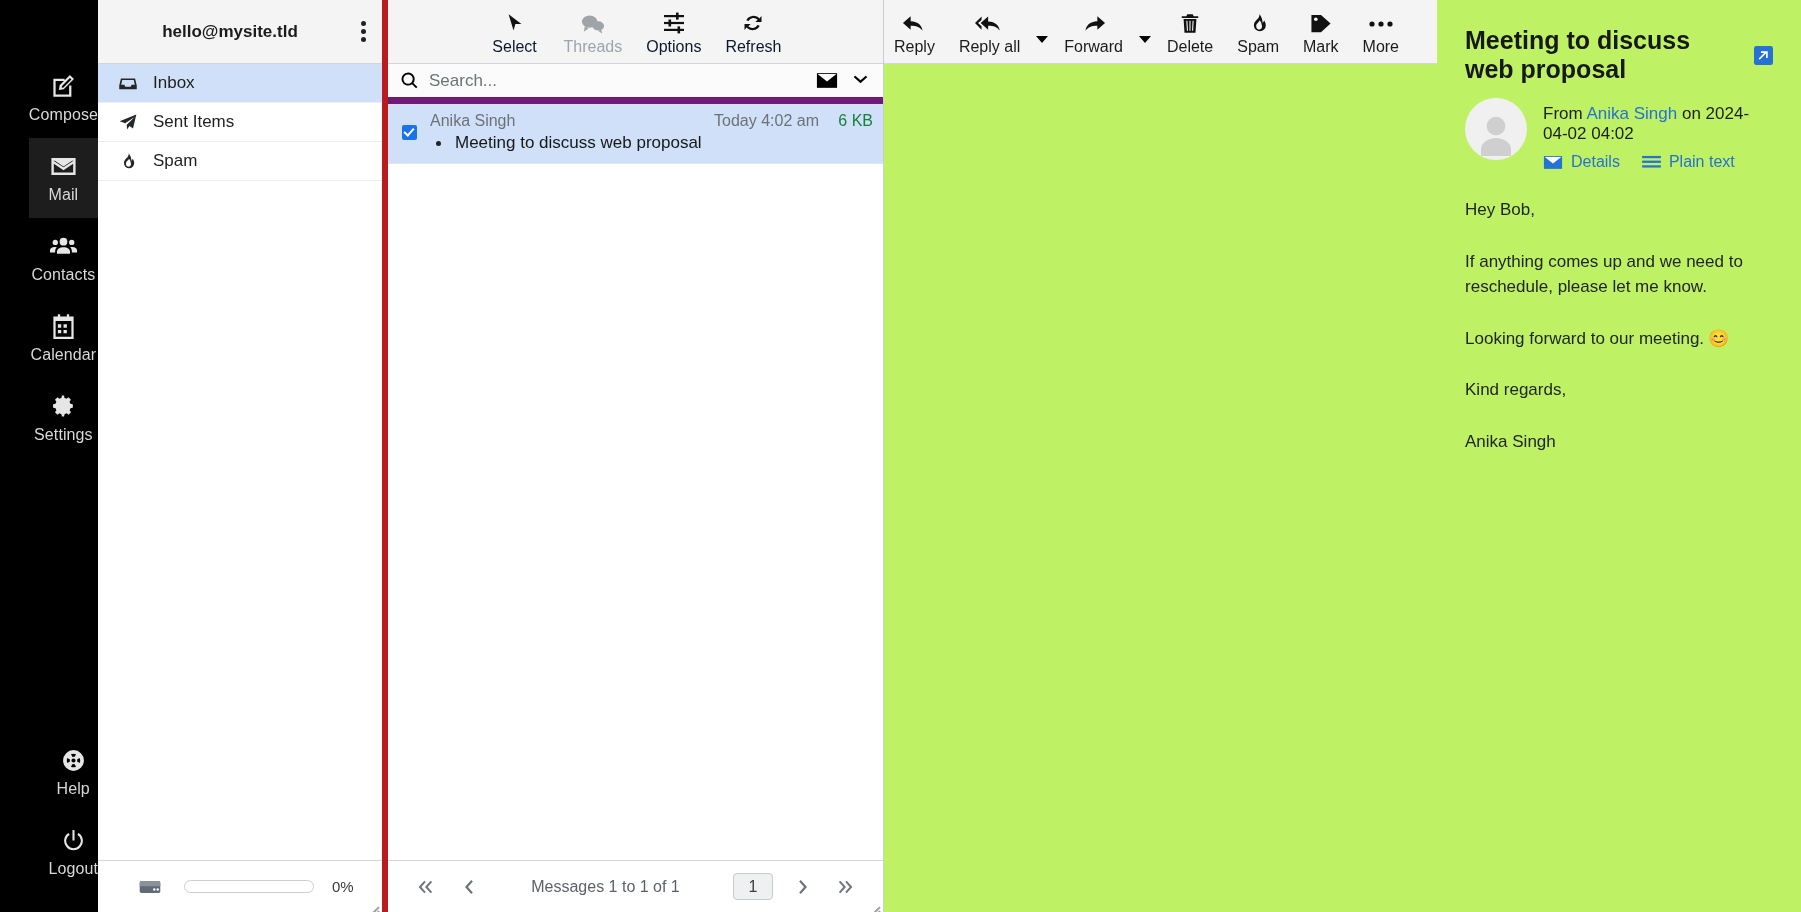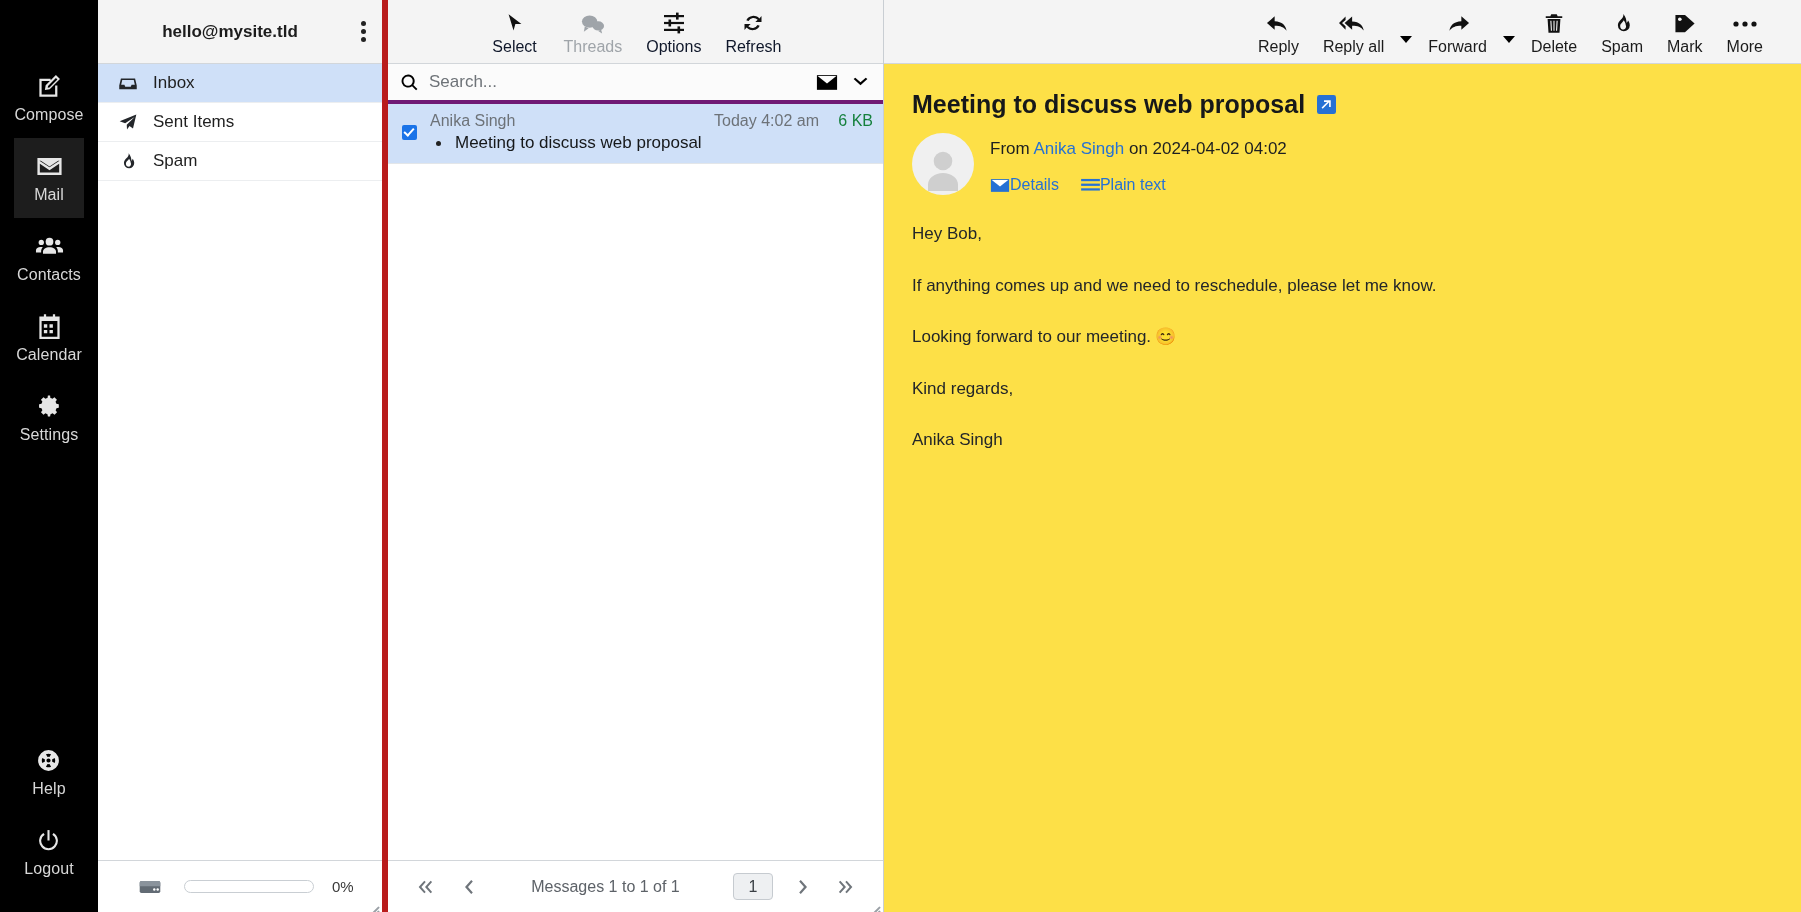--- a/index.html
+++ b/index.html
@@ -13,21 +13,21 @@
     display: flex;
     width: 1801px; height: 912px;
     background: #fff;
   }
 
   
   .tasks {
     width: 98px; flex: 0 0 98px;
     background: #000000;
     display: flex; flex-direction: column;
-    align-items: center;
+    align-items: flex-end;
     color: #d8d8d8;
   }
   .tasks-top { padding-top: 58px; }
   .tasks-spacer { flex: 1 1 auto; }
   .task {
     display: flex; flex-direction: column;
     align-items: center; justify-content: center;
     padding: 13px 0 13px 0;
     cursor: pointer;
     color: #d8d8d8;
@@ -126,21 +126,21 @@
   }
   .tbtn .bicon { height: 28px; display: flex; align-items: flex-end; justify-content: center; }
   .tbtn .blabel { font-size: 16px; line-height: 18px; margin-top: 3px; color: #0f172a; }
   .tbtn svg { fill: #111; }
   .tbtn.disabled .blabel { color: #9fa4a9; }
   .tbtn.disabled svg { fill: #9fa4a9; }
 
   .search-row {
     height: 40px; flex: 0 0 40px;
     background: #fbfbfb;
-    border-bottom: 4px solid #701a75;
+    border-bottom: 7px solid #701a75;
     display: flex; align-items: center;
     padding: 0 14px 0 12px;
   }
   .search-icon { display: flex; align-items: center; margin-right: 10px; }
   .search-input {
     flex: 1 1 auto; border: 0; outline: 0; background: transparent;
     font-size: 17px; color: #2a2a2a;
     font-family: "Liberation Sans", sans-serif;
   }
   .search-input::placeholder { color: #6e7378; }
@@ -201,22 +201,22 @@
   .pg-input {
     width: 40px; height: 27px; text-align: center;
     border: 1px solid #c6cbd0; border-radius: 4px;
     background: #eef0f2; font-size: 16px; color: #3a3f44;
     font-family: "Liberation Sans", sans-serif;
     margin: 0 10px;
   }
 
   
   .view-col {
-    flex: 1 1 auto; display: flex; flex-direction: column;
-    background: #fde047; min-width: 0;
+    flex: 1 1 auto; display: flex; 
+    background: #bef264; min-width: 0;
   }
   .view-toolbar {
     height: 64px; flex: 0 0 64px;
     background: #f4f4f4;
     border-bottom: 1px solid #d2d6da;
     display: flex; align-items: center; justify-content: flex-end;
     padding-right: 28px; gap: 4px;
   }
   .vbtn {
     display: flex; flex-direction: column; align-items: center; justify-content: center;
@@ -240,22 +240,22 @@
     width: 62px; height: 62px; border-radius: 50%;
     background: #f0f0f0; flex: 0 0 62px;
     display: flex; align-items: flex-end; justify-content: center;
     overflow: hidden;
   }
   .sender-meta { padding-top: 6px; }
   .from-line { font-size: 17px; color: #1d1f21; margin-bottom: 9px; }
   .from-link { color: #2671d4; cursor: pointer; }
   .meta-links { display: flex; align-items: center; gap: 22px; }
   .meta-link {
-    display: flex; align-items: center; 
-    font-size: 16px; color: #2671d4; cursor: pointer; margin-top: 8px;
+    display: flex; align-items: center; gap: 8px;
+    font-size: 16px; color: #2671d4; cursor: pointer;
   }
   .meta-link svg { fill: #2671d4; }
 
   .msg-content { padding-top: 2px; }
   .msg-content p {
     font-size: 17px; line-height: 1.5; color: #232629;
     margin: 0 0 26px 0;
   }
 </style>
 </head>

